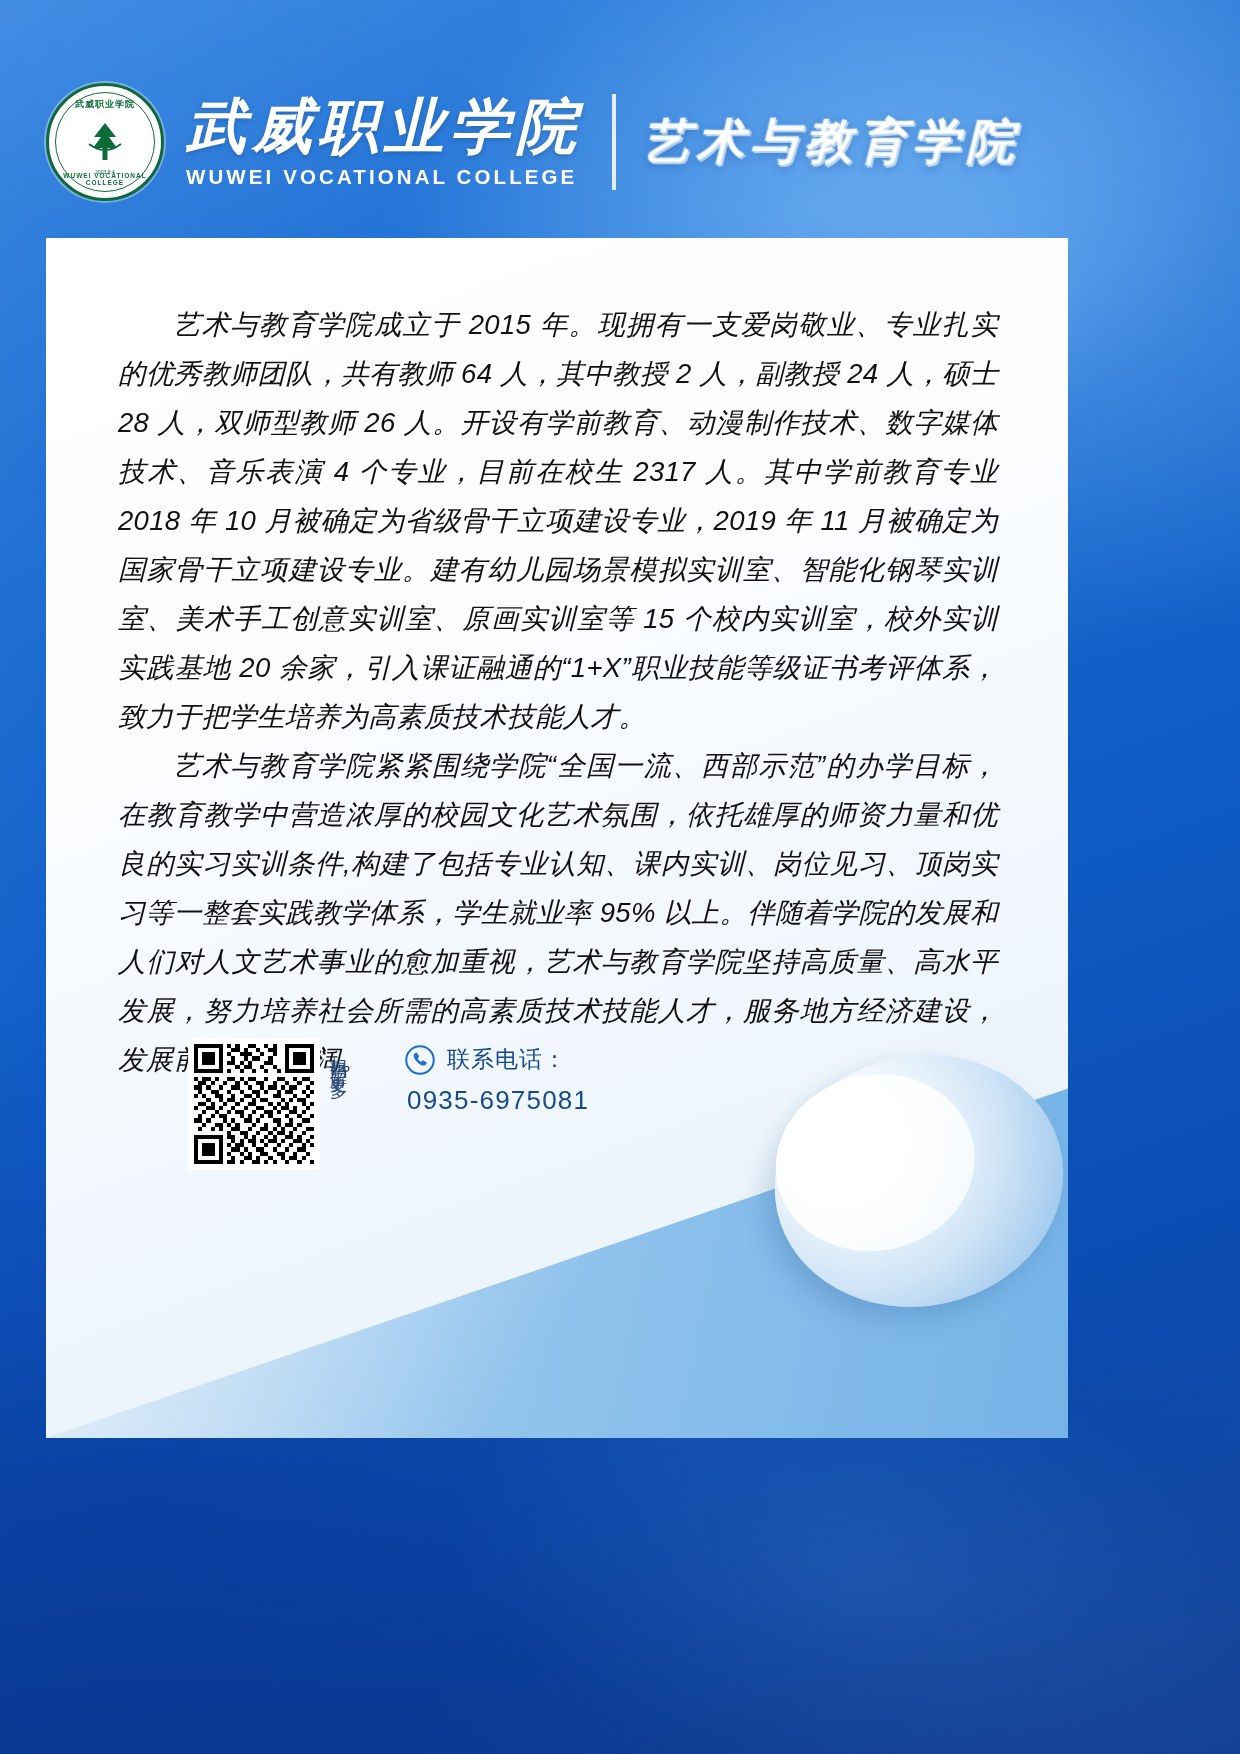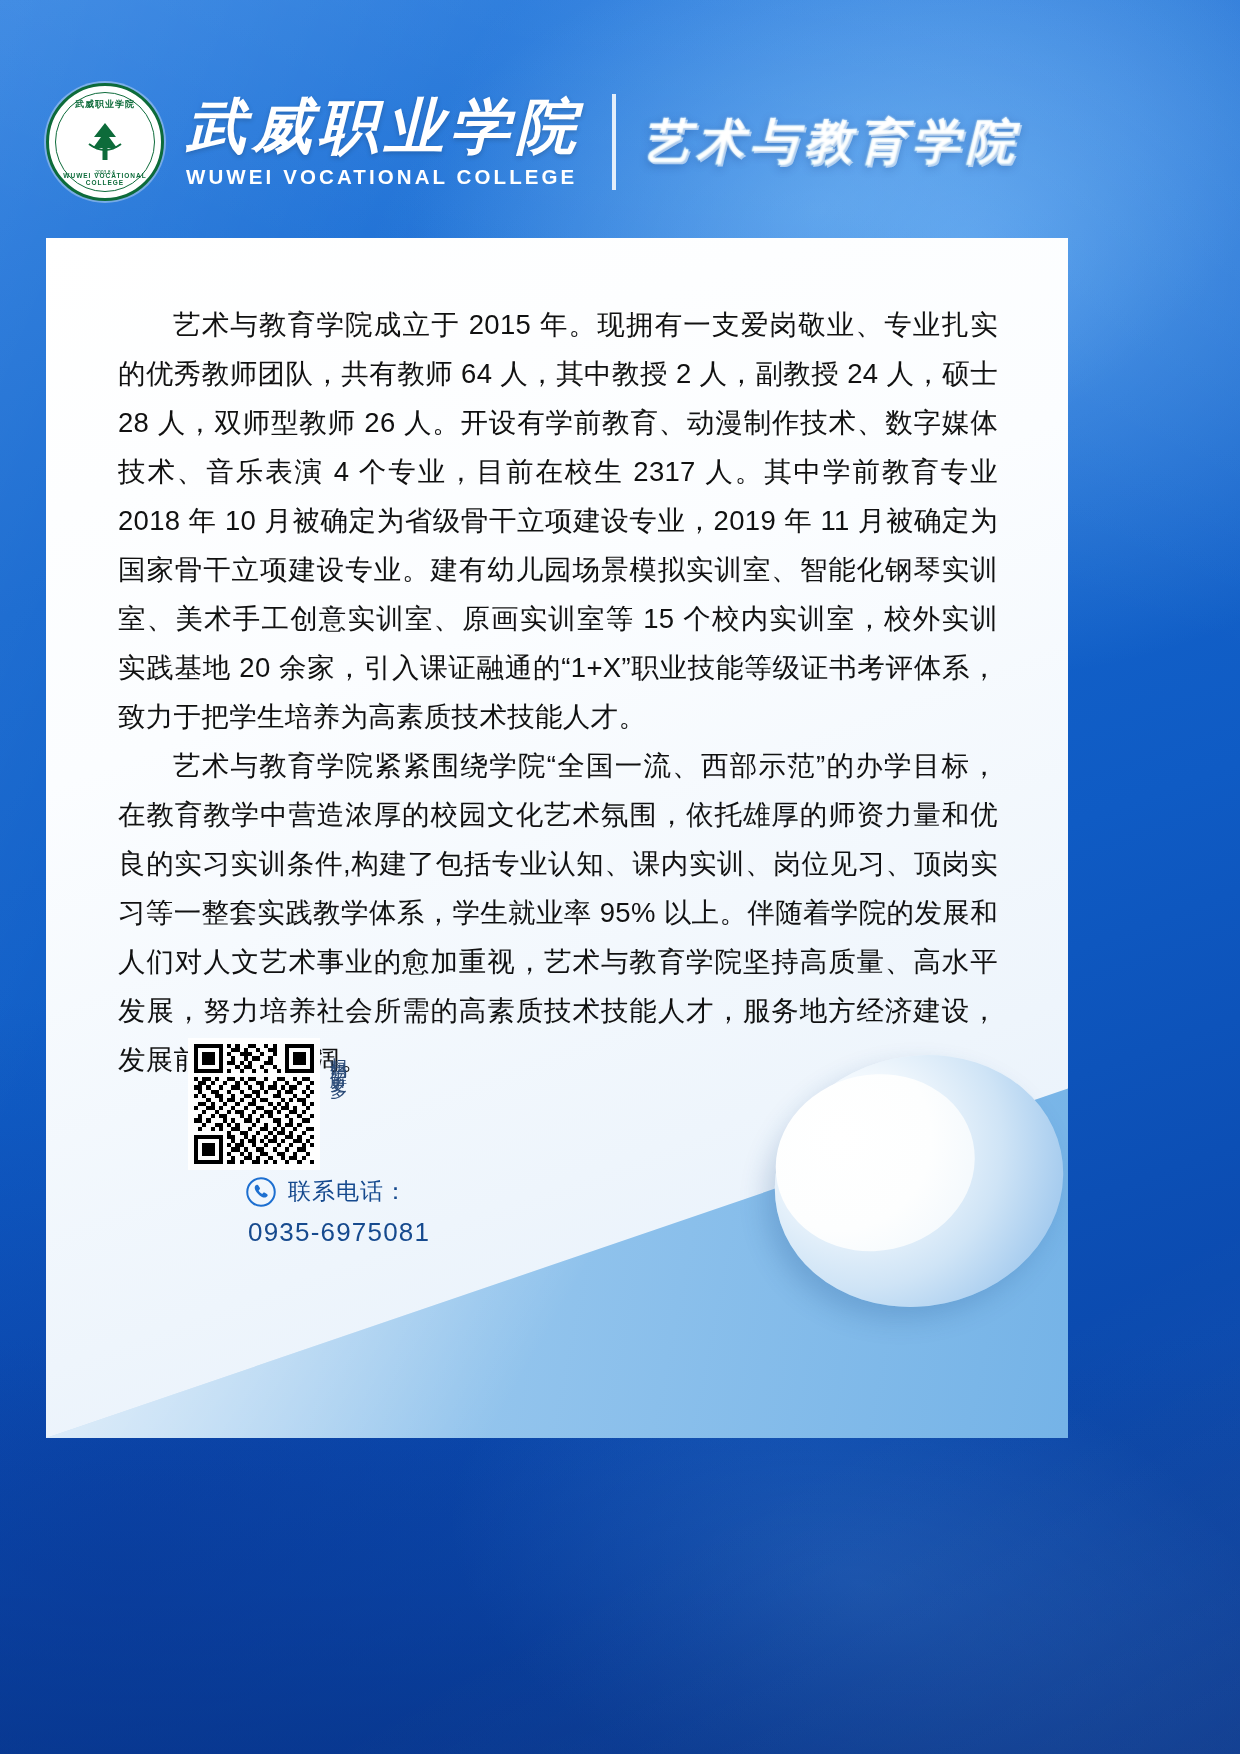--- a/index.html
+++ b/index.html
@@ -153,32 +153,31 @@
     left: 72px;
     top: 62px;
     width: 880px;
     font-family: "Liberation Sans", "DejaVu Sans", sans-serif;
     font-size: 27.5px;
     line-height: 49px;
     color: #111111;
     text-align: justify;
     letter-spacing: 0.3px;
   }
-  .body-text p { text-indent: 2em; margin: 0; }
+  .body-text p { text-indent: 2em; margin: 0; font-style: italic; }
   .body-text p + p { margin-top: 0; }
 
   
   .footer {
     position: absolute;
     left: 142px;
     top: 800px;
     display: flex;
     align-items: flex-start;
     z-index: 5;
-    flex-direction: column;
   }
   .qr-wrap { display: flex; align-items: stretch; }
   .qr {
     width: 132px; height: 132px;
     background: #ffffff;
     padding: 6px;
   }
   .qr-canvas { width: 100%; height: 100%; display: block; }
   .qr-label {
     margin-left: 10px;

